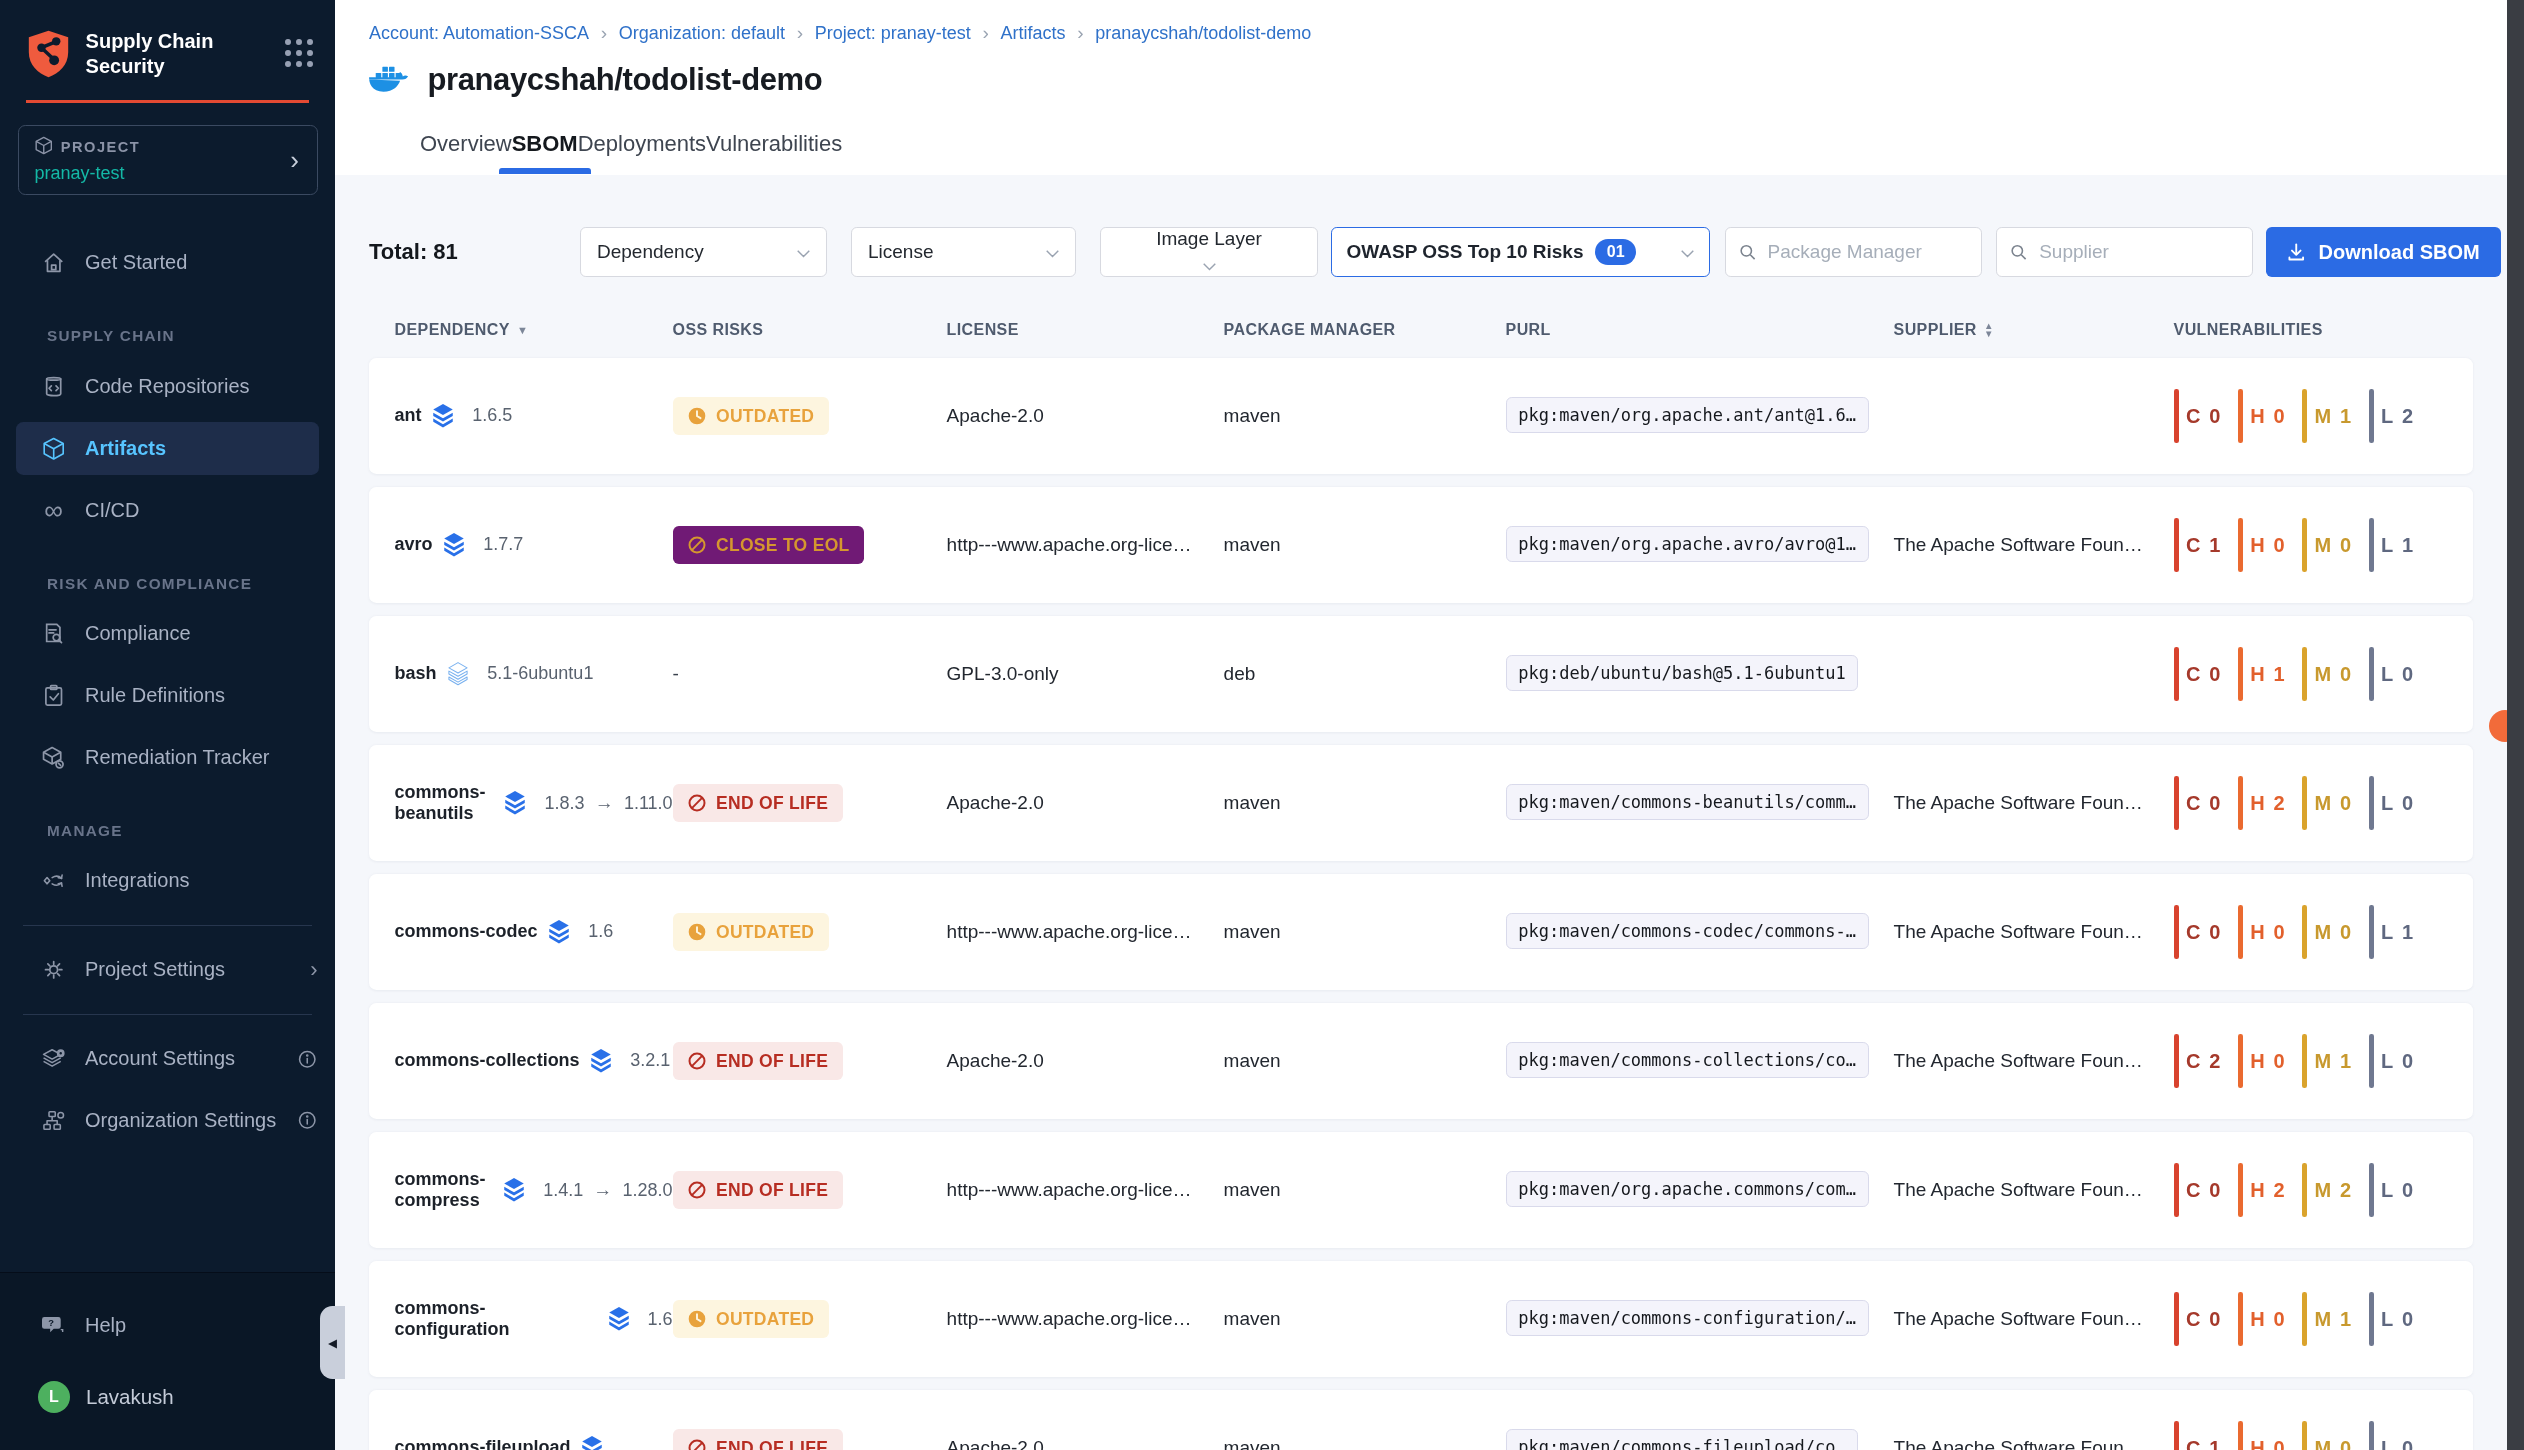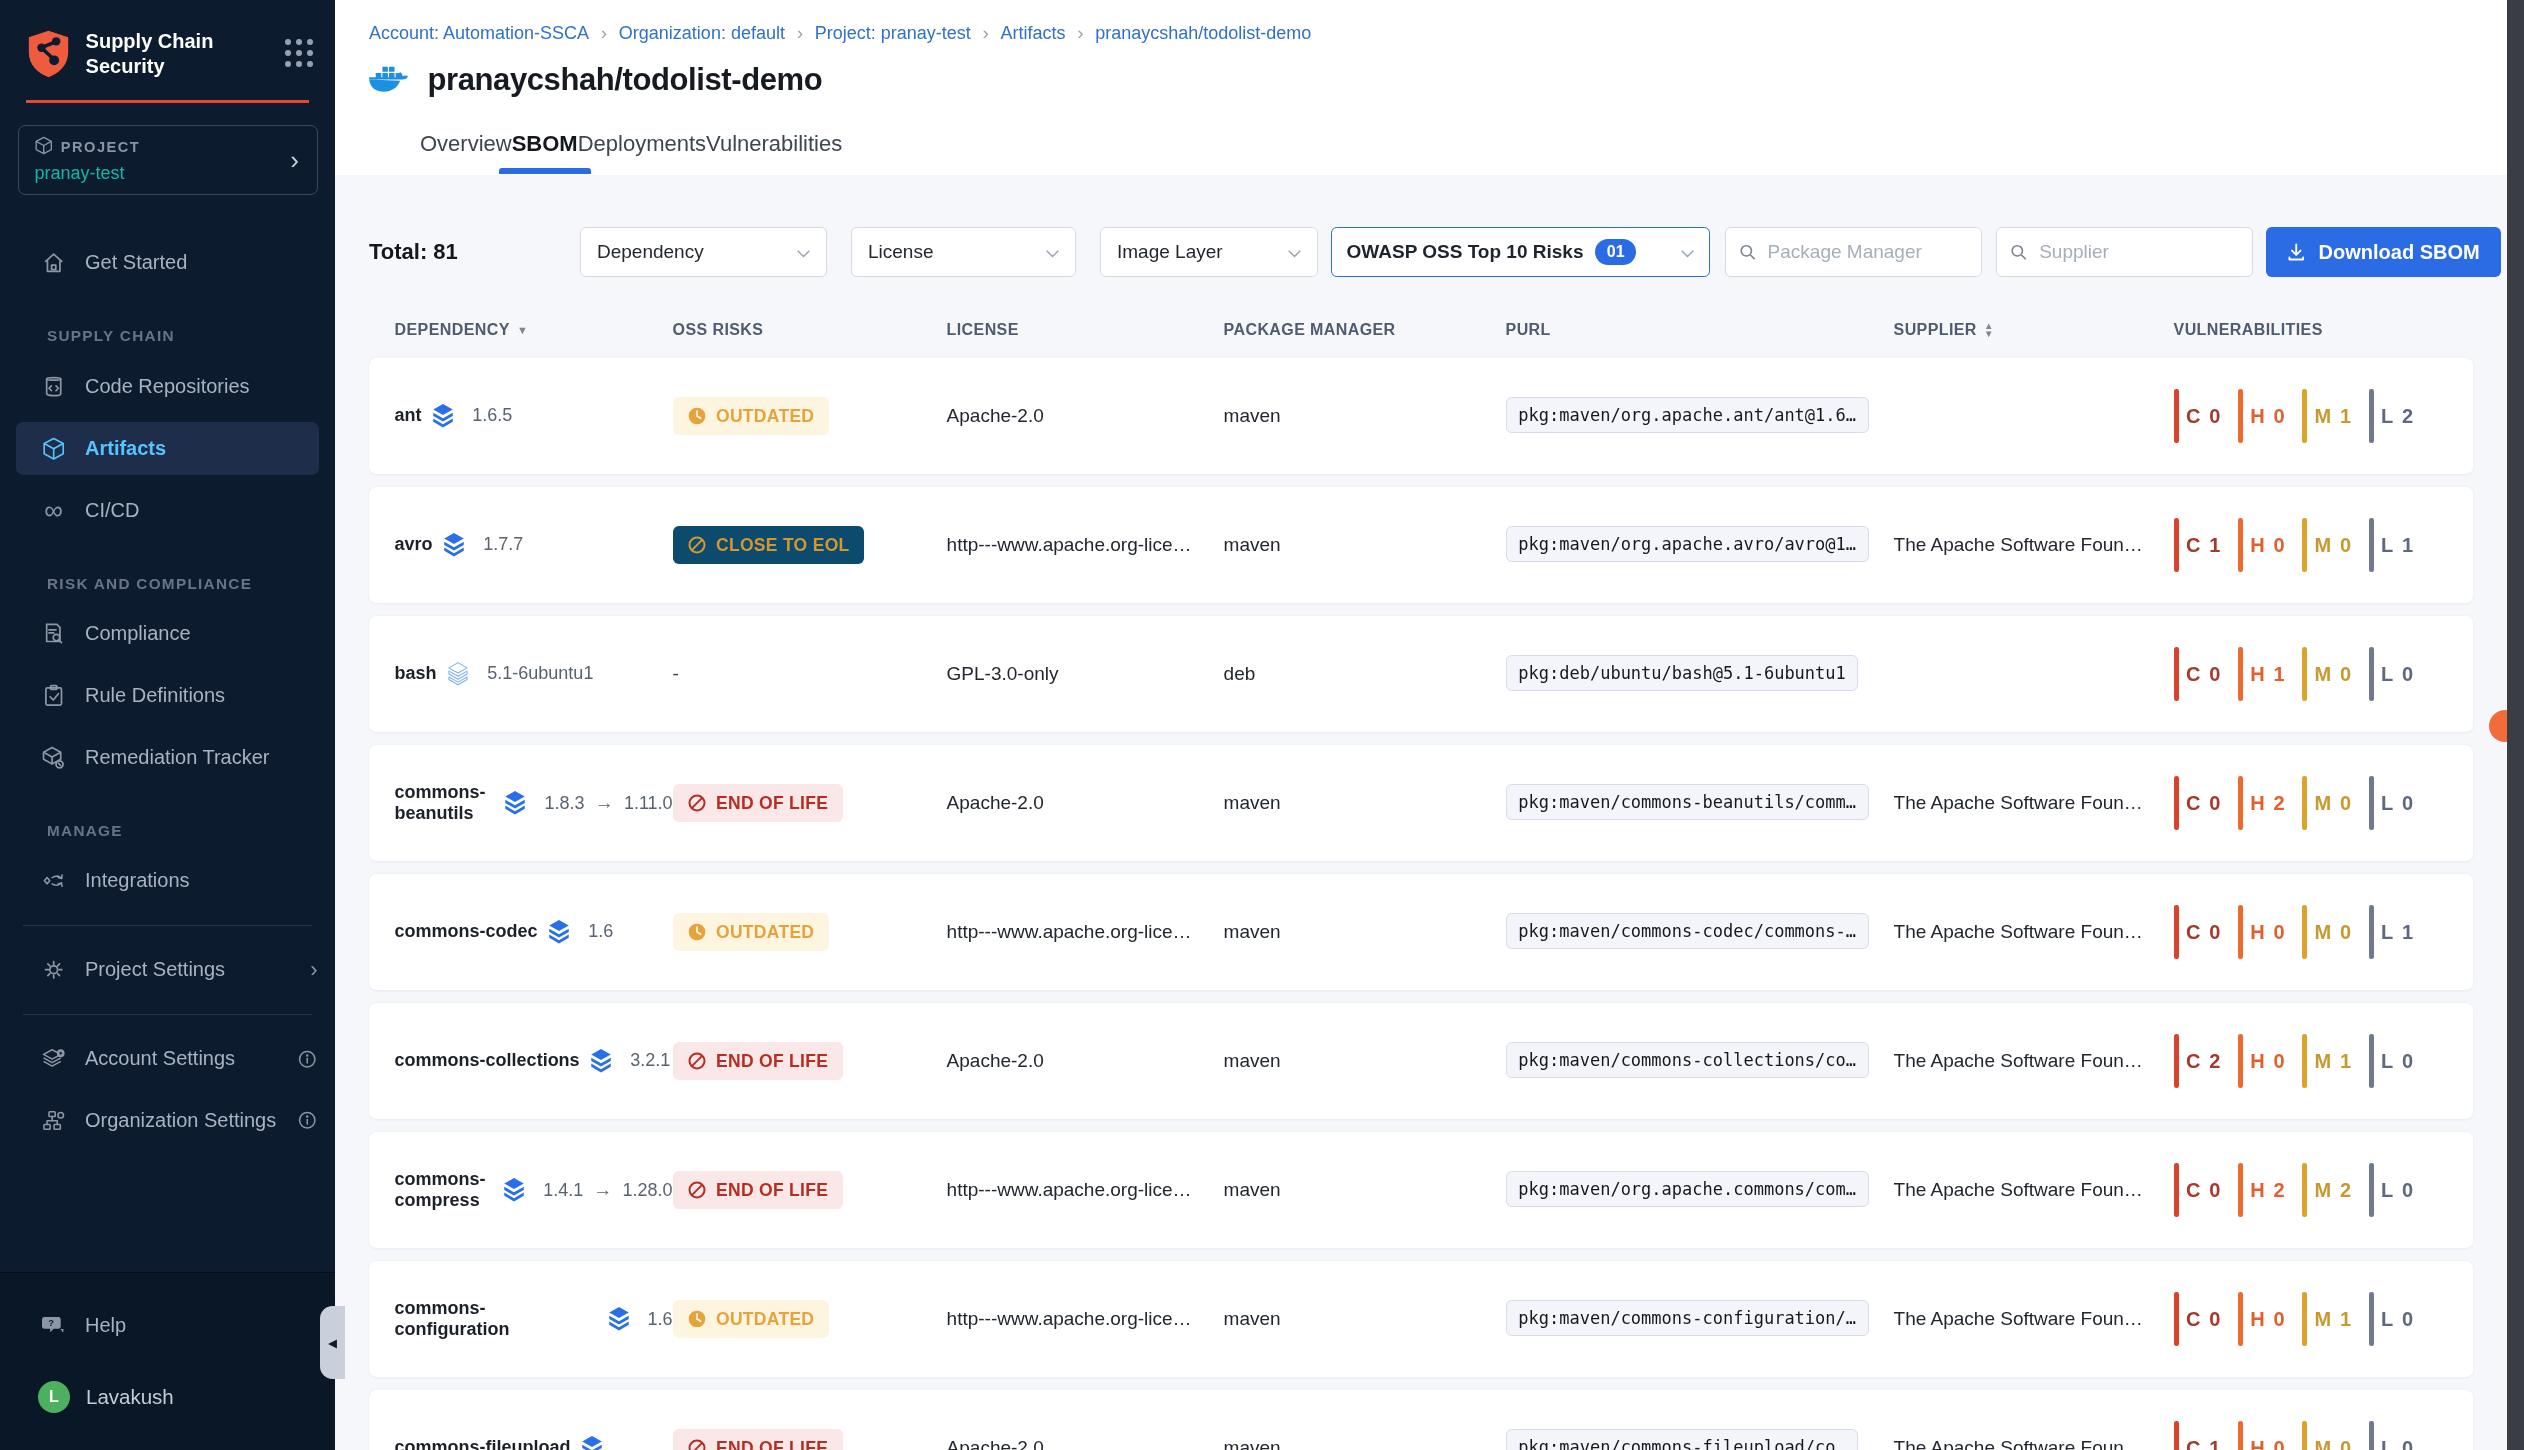--- a/index.html
+++ b/index.html
@@ -43,21 +43,21 @@
   .tab{position:relative;font-size:22px;color:#3E4550;padding-bottom:17.5px;cursor:pointer;}
   .tab.active .tab-label{font-weight:700;color:#14181D;}
   .tab-underline{position:absolute;left:-13px;right:-13px;bottom:0;height:5.8px;background:#2B6BE4;border-radius:2.9px 2.9px 0 0;}
 
   .content{position:absolute;top:175px;left:0;right:0;bottom:0;padding-left:34px;}
   .filter-bar{display:flex;align-items:center;margin-top:52px;height:50px;}
   .total{font-size:22px;font-weight:700;color:#14181D;min-width:94px;}
   .select{height:50px;background:#fff;border:0.7px solid #D7D9E0;border-radius:5.8px;display:flex;align-items:center;justify-content:space-between;padding:0 16px;font-size:19px;color:#23282F;cursor:pointer;}
   .select.w1{width:247px;margin-left:117px;}
   .select.w2{width:225px;margin-left:24px;}
-  .select.w3{width:218px;margin-left:24px;}
+  .select.w3{width:218px;margin-left:24px;flex-direction:column;}
   .owasp{width:379px;margin-left:13px;height:50px;border:1.5px solid #2B6BE4;border-radius:5.8px;background:#fff;display:flex;align-items:center;gap:11.7px;padding:0 14.6px;font-size:19px;font-weight:600;color:#1E242D;cursor:pointer;}
   .owasp-badge{background:#2B6BE4;color:#fff;font-size:16px;font-weight:700;padding:3.7px 11.7px;border-radius:730px;}
   .chev{color:#9AA3B1;flex:none;}
   .search{position:relative;margin-left:14.6px;}
   .search input{height:50px;width:257px;border:0.7px solid #D7D9E0;border-radius:5.8px;padding:0 11.7px 0 42px;font-size:19px;color:#2A3038;background:#fff;font-family:inherit;outline:none;}
   .search input::placeholder{color:#A6AEB9;}
   .sicon{position:absolute;left:13px;top:50%;transform:translateY(-50%);color:#7C848F;display:flex;}
   .download-btn{margin-left:12.4px;width:235px;height:50px;background:#2B6BE4;border:none;border-radius:5.8px;color:#fff;font-size:20px;font-weight:700;display:flex;align-items:center;justify-content:center;gap:11.7px;font-family:inherit;cursor:pointer;}
 
   .table-head{display:grid;grid-template-columns:278px 274px 277px 282px 388px 280px auto;width:2104px;padding-left:25.6px;margin-top:44px;font-size:16px;font-weight:700;color:#4F5B6E;letter-spacing:0.4px;}
@@ -68,21 +68,21 @@
   .rows{margin-top:19px;width:2104px;}
   .row-card{display:grid;grid-template-columns:278px 274px 277px 282px 388px 280px auto;align-items:center;padding-left:25.6px;background:#fff;border-radius:7.3px;height:116px;margin-bottom:13px;box-shadow:0 0.7px 2.9px rgba(24,39,75,0.06);}
   .dep-cell{display:flex;gap:19px;}
   .dep-top{display:flex;align-items:center;gap:11.7px;font-size:18px;color:#1C2129;font-weight:600;}
   .dep-icon{color:#2970E8;display:flex;}
   .dep-icon.outline{color:#79B1EF;}
   .dep-version{font-size:18px;color:#59626F;display:flex;align-items:center;gap:10.2px;}
   .varrow{font-size:19px;color:#59626F;}
   .badge{display:inline-flex;align-items:center;gap:8.8px;padding:8.8px 14.6px;border-radius:5.8px;font-size:17.5px;font-weight:700;letter-spacing:0.3px;width:max-content;}
   .badge.outdated{color:#E8A23C;background:#FDF5DF;}
-  .badge.close{color:#D5972E;background:#0c4a6e;}
+  .badge.close{color:#D5972E;background:#701a75;}
   .badge.eol{color:#B72D22;background:#F9E8E7;}
   .dash{font-size:19px;color:#3A424D;}
   .cell-text{font-size:19px;color:#22272F;}
   .purl-box{display:inline-block;width:max-content;max-width:369px;background:#F4F4FB;border:1.1px solid #D9DAEB;border-radius:5.8px;padding:7.3px 11.7px;font-family:"DejaVu Sans Mono",monospace;font-size:17px;color:#15181D;white-space:nowrap;overflow:hidden;cursor:pointer;}
   .vuln-cell{display:flex;align-items:center;gap:17.5px;}
   .chip{display:flex;align-items:center;gap:7.3px;font-size:20px;font-weight:700;}
   .chip .bar{width:5.1px;height:54px;border-radius:2.2px;}
   .chip .num{margin-left:1.5px;}
   .sev-c{color:#A5392B;} .sev-c .bar{background:#D8432E;}
   .sev-h{color:#E2602C;} .sev-h .bar{background:#EA6A30;}

